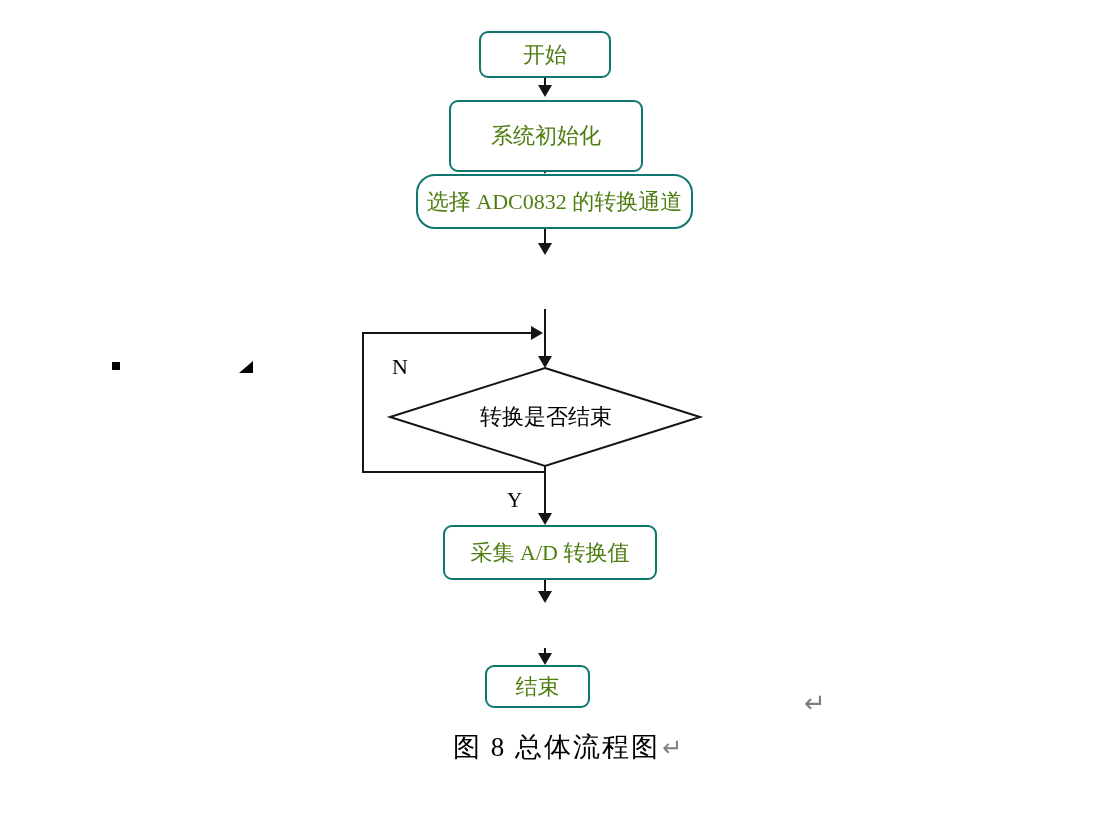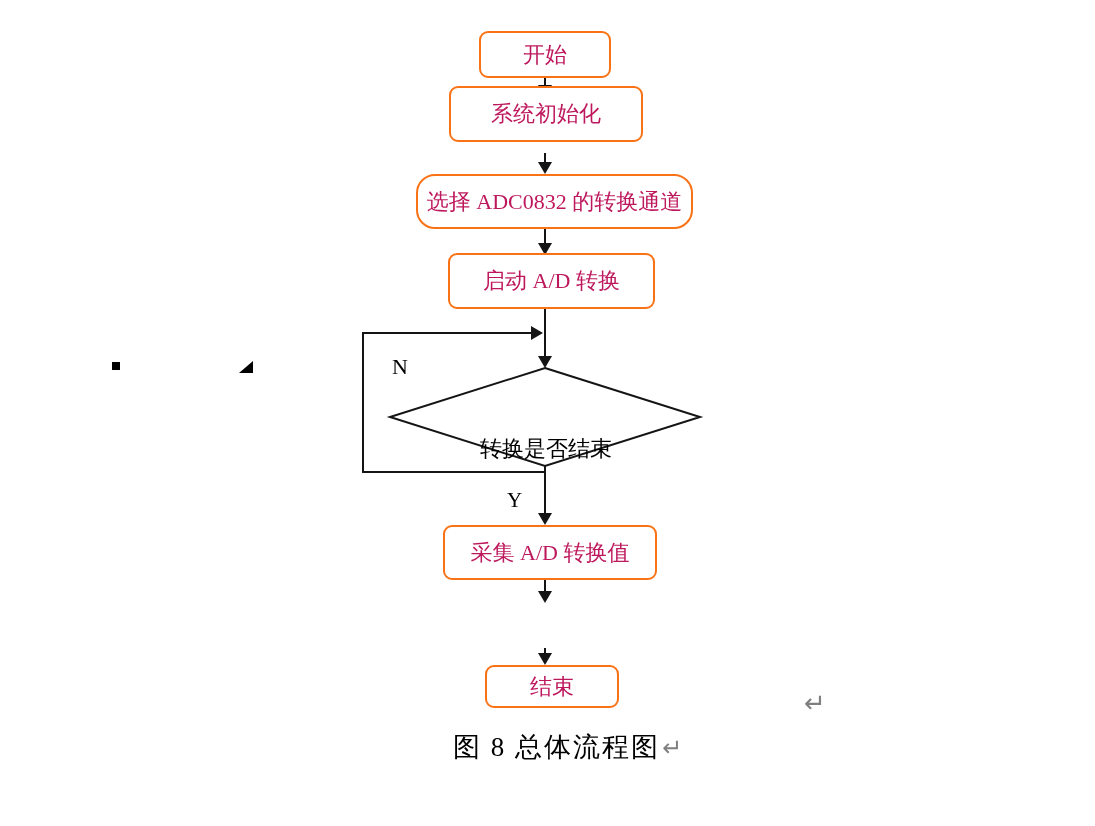--- a/index.html
+++ b/index.html
@@ -12,42 +12,41 @@
     font-family: "Liberation Serif", "DejaVu Serif", serif;
   }
   .overlay {
     position: absolute;
     left: 0; top: 0;
     width: 1095px; height: 826px;
   }
   .node {
     position: absolute;
     box-sizing: border-box;
-    border: 2px solid #f97316;
+    border: 2px solid #0f766e;
     border-radius: 9px;
     background: #ffffff;
     display: flex;
     align-items: center;
     justify-content: center;
     font-size: 22px;
-    color: #be185d;
+    color: #4d7c0f;
     white-space: nowrap;
     line-height: 1;
   }
   .diamond-label {
     position: absolute;
     left: 395px; top: 404px;
     width: 302px; height: 26px;
     display: flex;
     align-items: center;
     justify-content: center;
     font-size: 22px;
     color: #000000;
     white-space: nowrap;
-    margin-top: 32px;
   }
   .branch-label {
     position: absolute;
     font-size: 22px;
     color: #000000;
     line-height: 1;
   }
   .caption-row {
     position: absolute;
     left: 40px; right: 0; top: 729px;
@@ -100,32 +99,31 @@
 
     <polyline points="545,472 363,472 363,333 531,333" fill="none" stroke="#141414" stroke-width="2"></polyline>
     <polygon points="531,326 531,340 543,333" fill="#141414"></polygon>
 
     <rect x="112" y="362" width="8" height="8" fill="#000000"></rect>
     <polygon points="239,373 253,373 253,361" fill="#000000"></polygon>
   </svg>
 
   <div class="node" style="left:479px; top:31px; width:132px; height:47px;">开始</div>
 
-  <div class="node" style="left:449px; top:86px; width:194px; height:56px;">系统初始化</div>
+  <div class="node" style="left:449px; top:100px; width:194px; height:72px;">系统初始化</div>
 
   <div class="node" style="left:416px; top:174px; width:277px; height:55px;border-radius:19px;">选择 ADC0832 的转换通道</div>
 
-  <div class="node" style="left:448px; top:253px; width:207px; height:56px;">启动 A/D 转换</div>
 
   <div class="diamond-label">转换是否结束</div>
 
   <div class="node" style="left:443px; top:525px; width:214px; height:55px;">采集 A/D 转换值</div>
 
 
-  <div class="node" style="left:485px; top:665px; width:134px; height:43px;">结束</div>
+  <div class="node" style="left:485px; top:665px; width:105px; height:43px;">结束</div>
 
   <div class="branch-label" style="left:392px; top:356px;">N</div>
 
   <div class="branch-label" style="left:507px; top:490px; font-size:21px;">Y</div>
 
   <div class="caption-row">
     <span>图 8 总体流程图</span>
       <span class="pilcrow">↵</span>
   </div>
 

